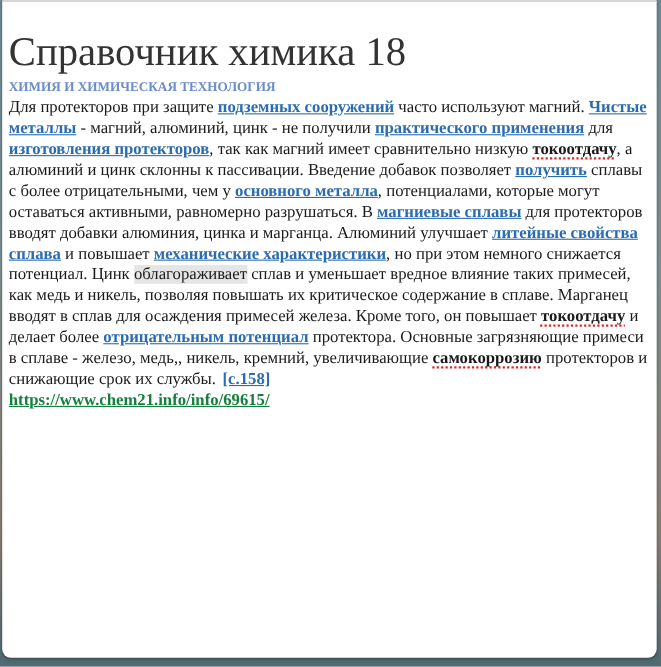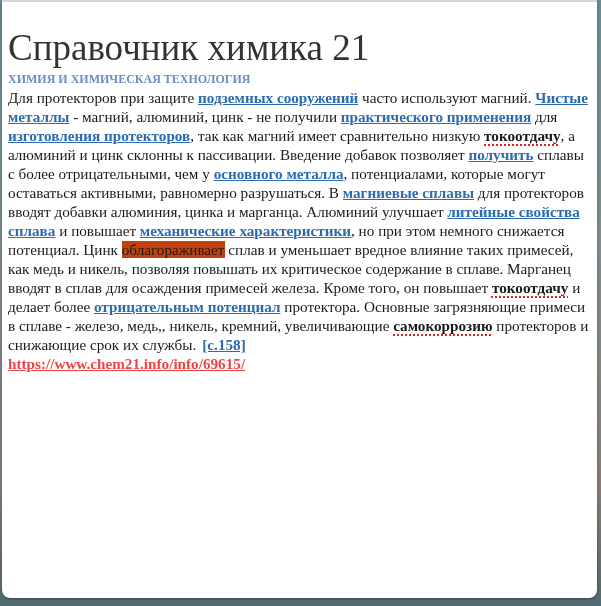--- a/index.html
+++ b/index.html
@@ -63,40 +63,40 @@
       text-decoration: underline;
       font-weight: bold;
     }
     .spell {
       text-decoration: underline dotted #d22;
       text-underline-offset: 3px;
       text-decoration-thickness: 2px;
       font-weight: bold;
     }
     .selected {
-      background: #c2410c;
+      background: #e5e5e5;
     }
     .ref {
       font-weight: bold;
       color: #2b6cb0;
       text-decoration: underline;
       margin-left: 6px;
     }
     .url {
       font-family: "Liberation Serif", serif;
       font-size: 15.2px;
       font-weight: bold;
-      color: #ef4444;
+      color: #15803d;
       line-height: 19px;
       display: block;
     }
   </style>
 </head>
 <body>
 
 <div class="window">
   <div class="content">
-    <h1 class="page-title">Справочник химика 21</h1>
+    <h1 class="page-title">Справочник химика 18</h1>
     <div class="subtitle">ХИМИЯ И ХИМИЧЕСКАЯ ТЕХНОЛОГИЯ</div>
     <p class="body-text"><span>Для протекторов при защите </span><a href="#">подземных сооружений</a><span> часто используют магний. </span><a href="#">Чистые металлы</a><span> - магний, алюминий, цинк - не получили </span><a href="#">практического применения</a><span> для </span><a href="#">изготовления протекторов</a><span>, так как магний имеет сравнительно низкую </span><span class="spell">токоотдачу</span><span>, а алюминий и цинк склонны к пассивации. Введение добавок позволяет </span><a href="#">получить</a><span> сплавы с более отрицательными, чем у </span><a href="#">основного металла</a><span>, потенциалами, которые могут оставаться активными, равномерно разрушаться. В </span><a href="#">магниевые сплавы</a><span> для протекторов вводят добавки алюминия, цинка и марганца. Алюминий улучшает </span><a href="#">литейные свойства сплава</a><span> и повышает </span><a href="#">механические характеристики</a><span>, но при этом немного снижается потенциал. Цинк </span><span class="selected">облагораживает</span><span> сплав и уменьшает вредное влияние таких примесей, как медь и никель, позволяя повышать их критическое содержание в сплаве. Марганец вводят в сплав для осаждения примесей железа. Кроме того, он повышает </span><span class="spell">токоотдачу</span><span> и делает более </span><a href="#">отрицательным потенциал</a><span> протектора. Основные загрязняющие примеси в сплаве - железо, медь,, никель, кремний, увеличивающие </span><span class="spell">самокоррозию</span><span> протекторов и снижающие срок их службы.</span><a href="#" class="ref">[с.158]</a></p>
     <a href="#" class="url">https://www.chem21.info/info/69615/</a>
   </div>
 </div>
 
 </body></html>

